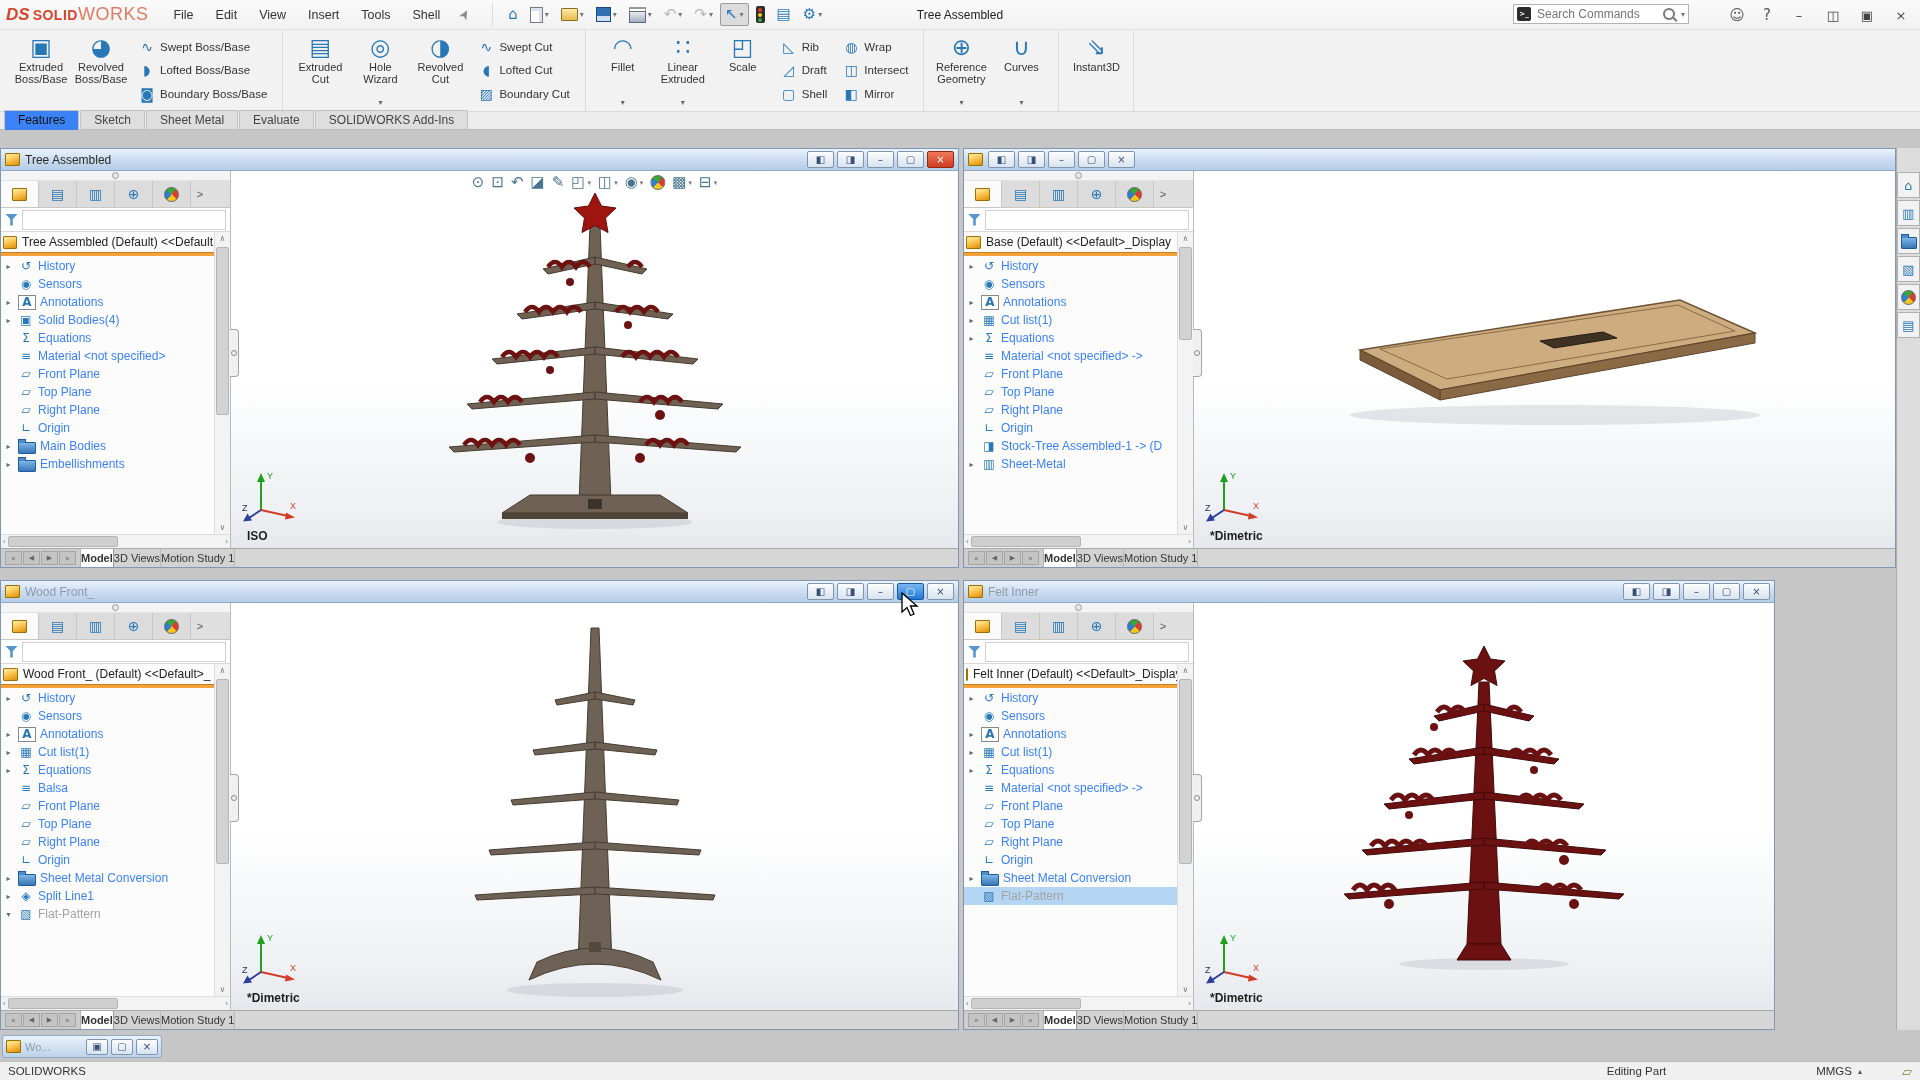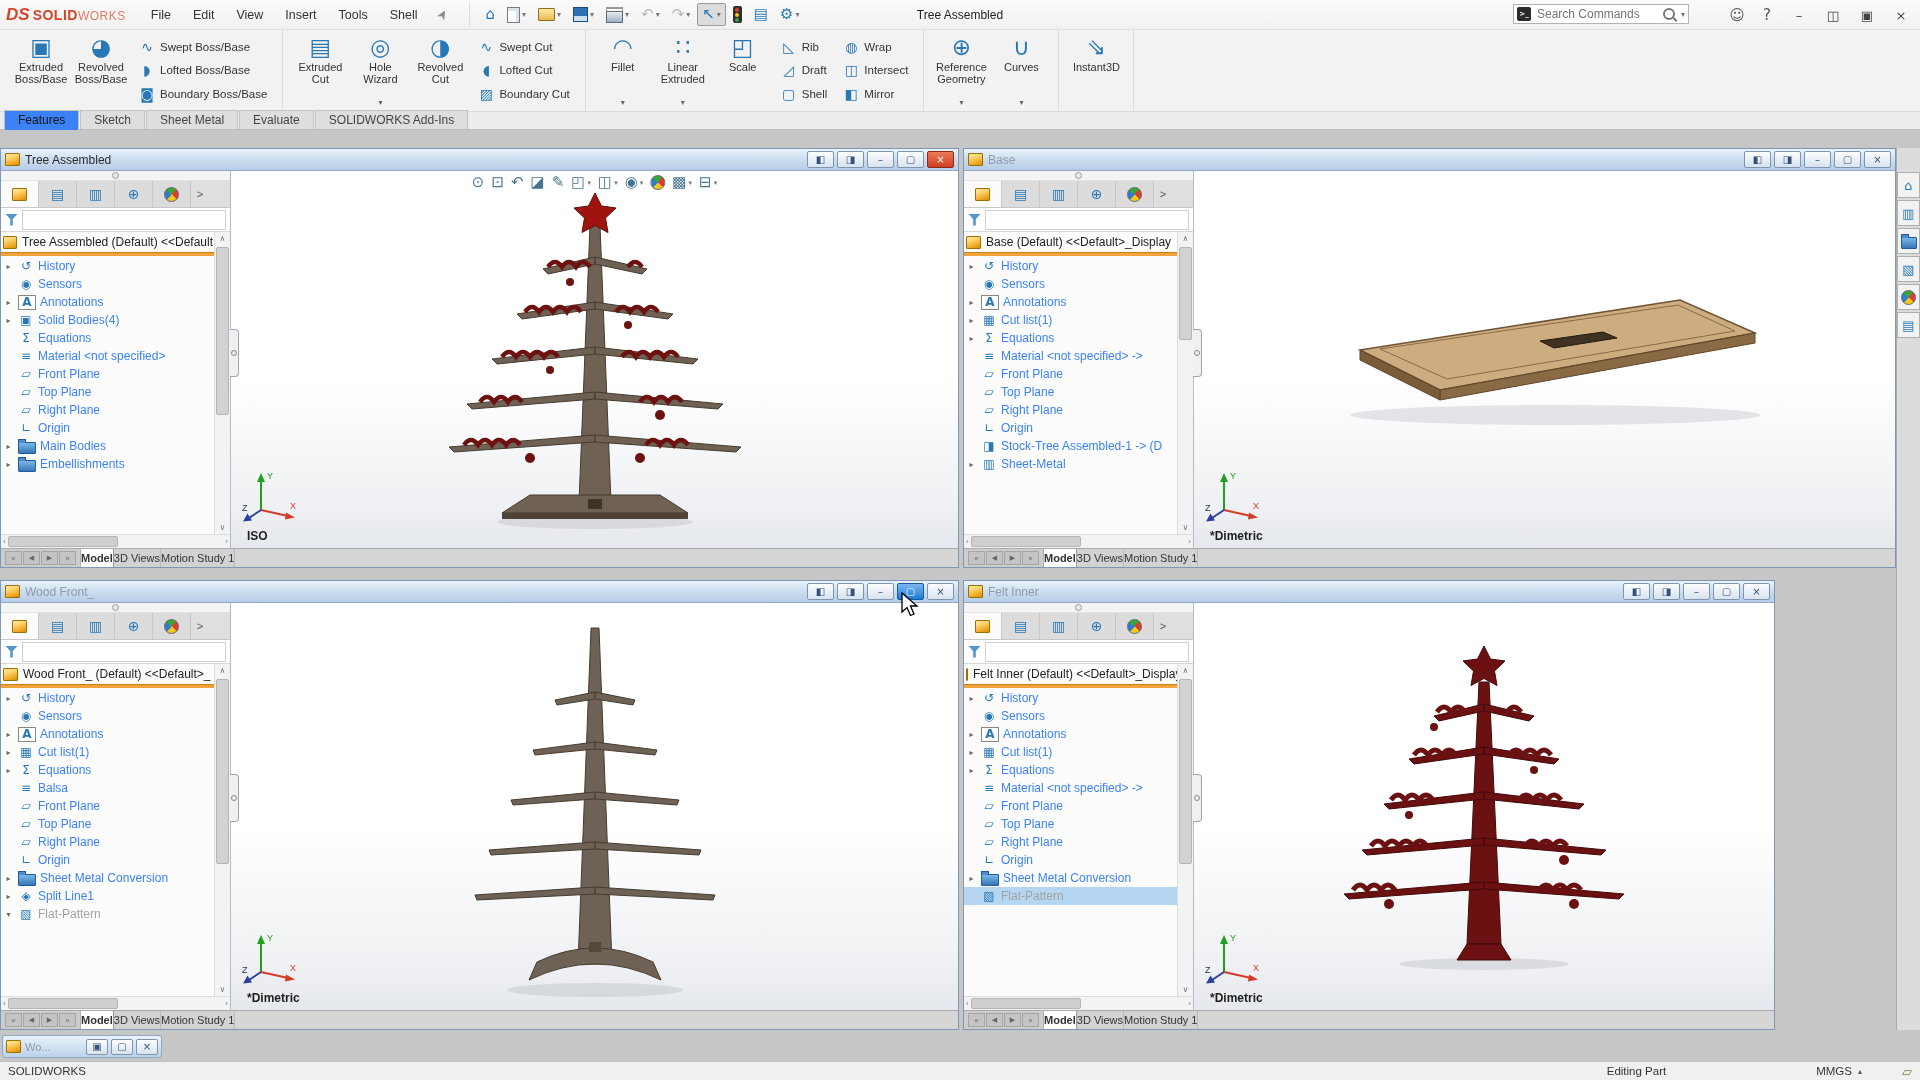--- a/index.html
+++ b/index.html
@@ -5,21 +5,21 @@
   html,body{margin:0;padding:0}
   body{width:1920px;height:1080px;position:relative;overflow:hidden;background:#c6c6c6;
        font-family:"Liberation Sans",sans-serif;font-size:12px;color:#222;-webkit-font-smoothing:antialiased}
   .icn{display:inline-flex;align-items:center;justify-content:center;font-family:"DejaVu Sans",sans-serif;font-style:normal;line-height:1}
   
   #menubar{position:absolute;left:0;top:0;width:100%;height:30px;background:linear-gradient(#fbfbfb,#f1f1f1);
            border-bottom:1px solid #e0e0e0;display:flex;align-items:center;padding:0 6px;box-sizing:border-box;z-index:5}
   #logo{display:flex;align-items:baseline;margin-right:14px;white-space:nowrap}
   #logo-ds{color:#d6442c;font-weight:bold;font-style:italic;font-size:17px;margin-right:3px}
   #logo-solid{color:#d6442c;font-weight:bold;font-size:14px;letter-spacing:.5px}
-  #logo-works{color:#e07b63;font-size:12px;letter-spacing:.5px}
+  #logo-works{color:#e07b63;font-size:18px;letter-spacing:.5px}
   .menu-item{padding:0 11px;font-size:12.5px;color:#333;cursor:default}
   #pin{color:#8a8a8a;font-size:13px;transform:rotate(-60deg);margin:0 8px}
   #qtoolbar{display:flex;align-items:center;margin-left:14px;border-left:1px solid #ddd;padding-left:10px;gap:2px}
   .tb{display:inline-flex;align-items:center;gap:2px;padding:3px 4px;border:1px solid transparent;border-radius:2px}
   .tb .icn{font-size:15px;color:#2878b8}
   .tb .dd{font-size:8px;color:#777}
   .tb-active{background:#dcdcdc;border-color:#9a9a9a}
   .tb-dis .icn{color:#b7b7b7}
   #apptitle{position:absolute;left:50%;transform:translateX(-50%);font-size:12px;color:#222}
   #searchbox{position:absolute;left:1513px;top:4px;width:176px;height:20px;border:1px solid #b3b3b3;background:#fff;
@@ -582,21 +582,20 @@
           <span class="dnav-btn">»</span>
         </div>
         <span class="dtab dtab-active">Model</span>
         <span class="dtab">3D Views</span>
         <span class="dtab">Motion Study 1</span>
       </div>
     </div>
     <div class="window" style="left: 963px; top: 148px; width: 933px; height: 420px;">
       <div class="wtitle">
         <span class="icn ic-part"></span>
-        <span class="wtext wtext-dim">Base</span>
         <div class="wbtns">
           <span class="wbtn">◧</span>
           <span class="wbtn">◨</span>
           <span class="wbtn">–</span>
           <span class="wbtn">▢</span>
           <span class="wbtn">×</span>
         </div>
       </div>
       <div class="wbody">
         <div class="fm">

